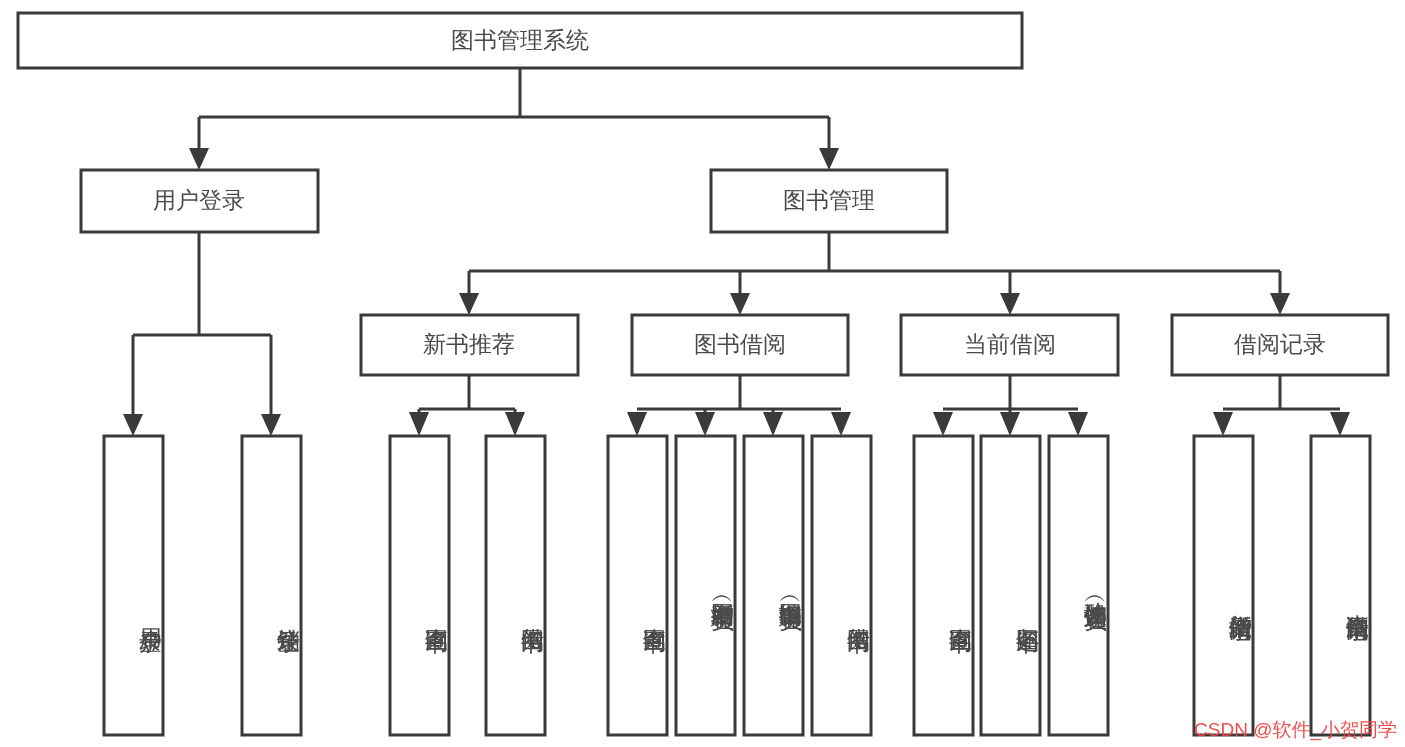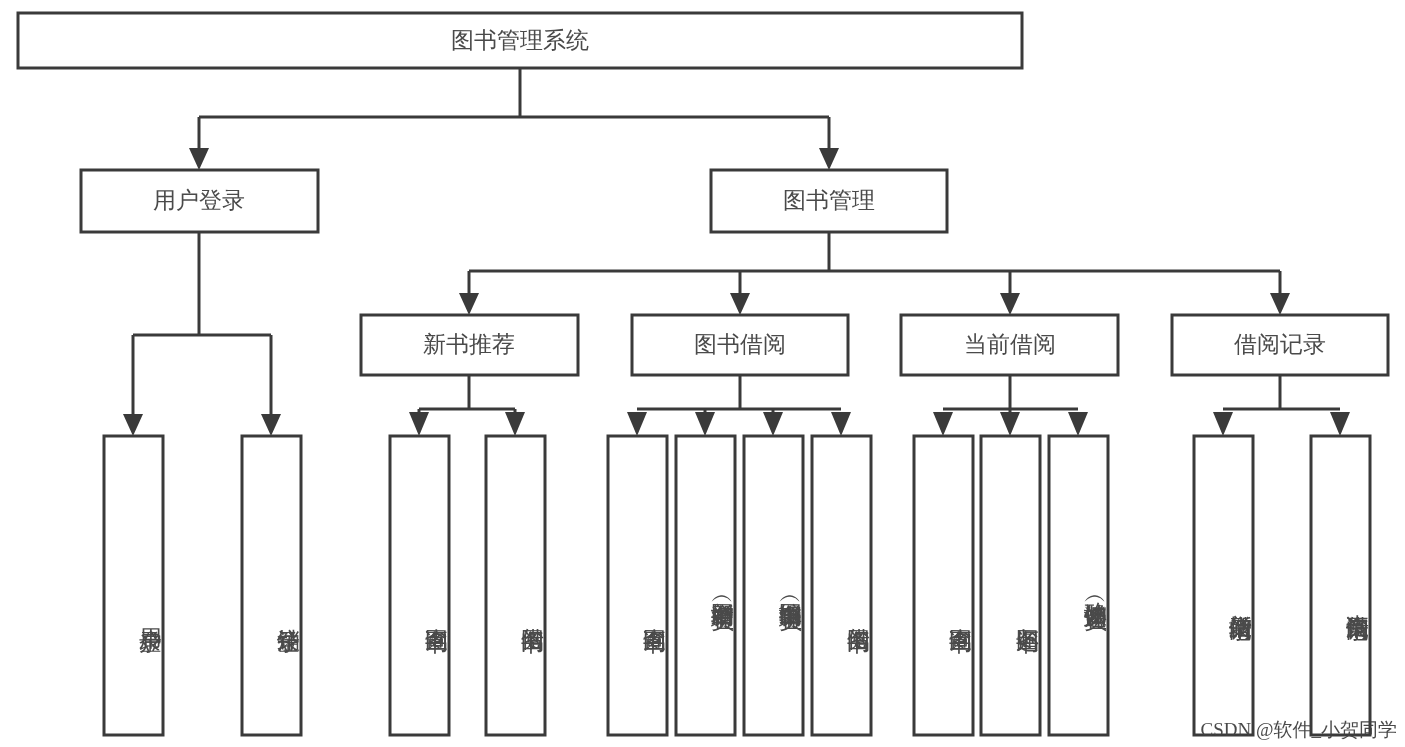--- a/index.html
+++ b/index.html
@@ -60,22 +60,22 @@
     letter-spacing: 1px;
     font-family: "Liberation Sans", "DejaVu Sans", sans-serif;
     white-space: nowrap;
     pointer-events: none;
   }
   .watermark {
     position: absolute;
     right: 8px;
     bottom: 4px;
     font-size: 19px;
-    color: #404040;
-    font-family: Liberation Serif, serif;
+    color: #ef4444;
+    font-family: Liberation Sans, sans-serif;
     white-space: nowrap;
     opacity: 0.95;
   }
 </style>
 </head>
 <body>
 
 <div id="diagram-root">
 
   <svg class="flow" viewBox="0 0 1405 747" xmlns="http://www.w3.org/2000/svg">

